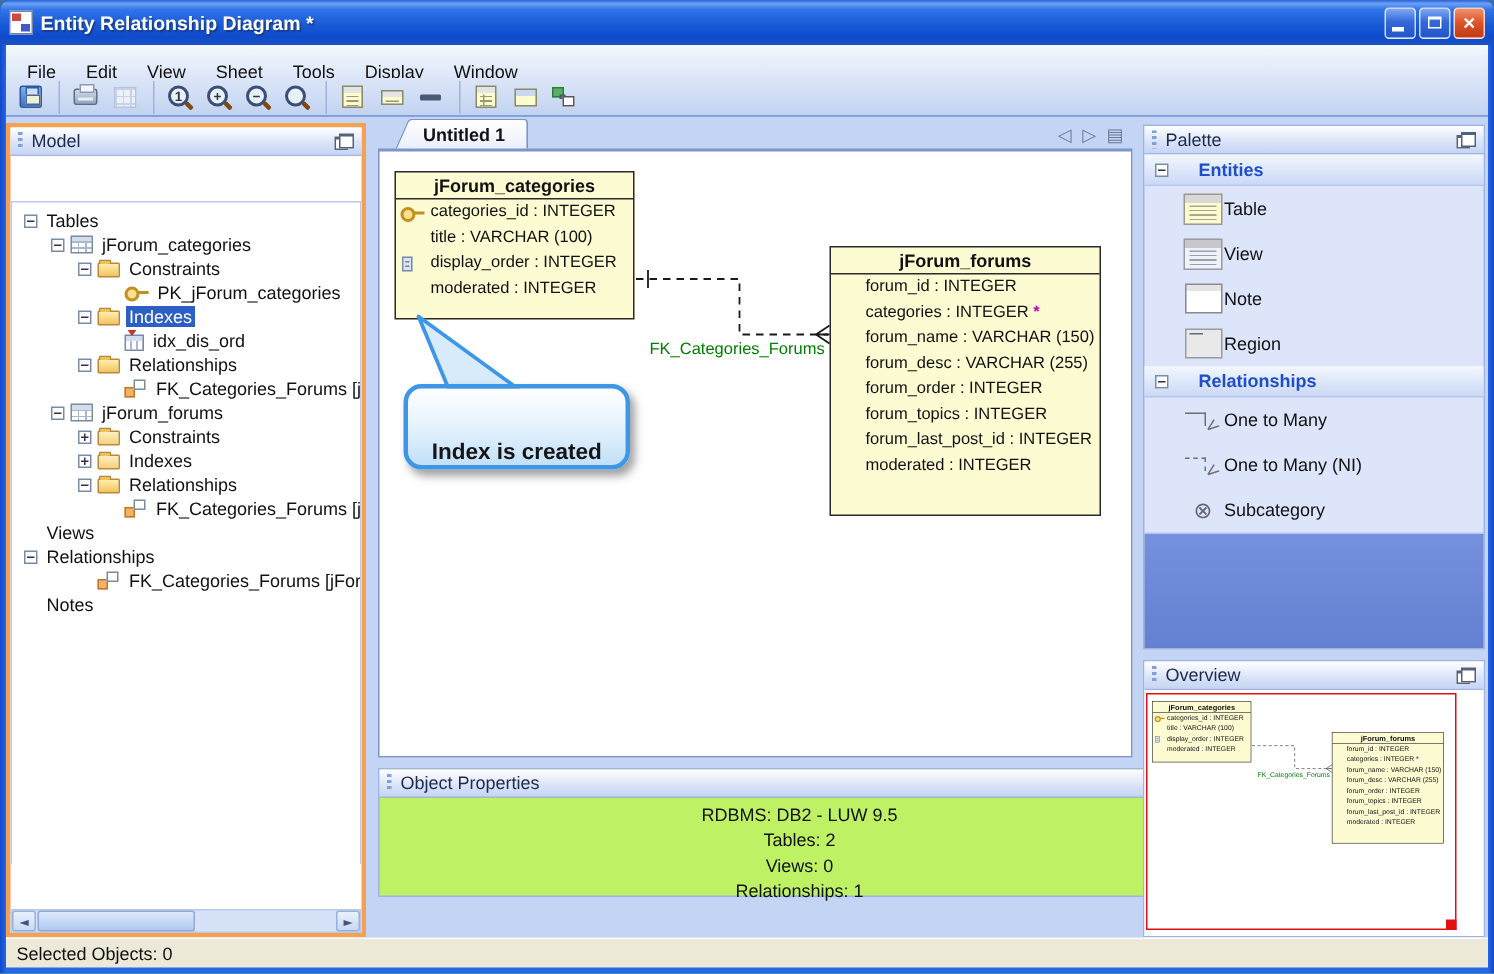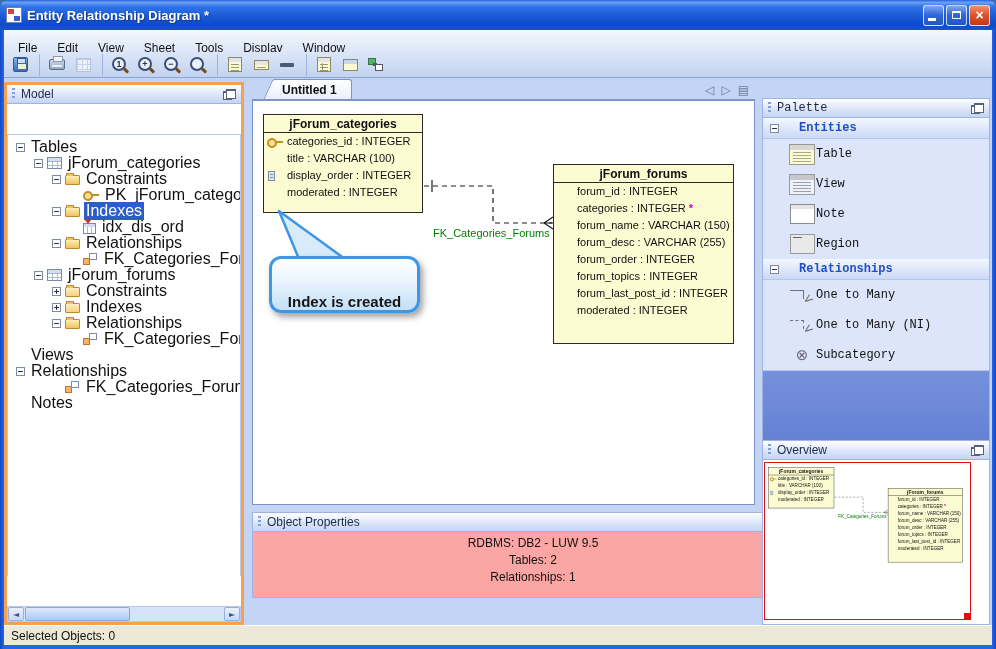--- a/index.html
+++ b/index.html
@@ -54,21 +54,21 @@
   .content{position:absolute;left:4px;top:78px;width:988px;height:547px;background:#C3D4F5;}
   
   .phead{height:19px;display:flex;align-items:center;padding:0 5px;background:linear-gradient(180deg,#FFFFFF,#D9E3F8 60%,#C6D5F5);border-bottom:1px solid #9FB4E2;font-size:12px;color:#1B2A4A;}
   .grip{width:3px;height:12px;background:repeating-linear-gradient(180deg,#7FA0DC 0 2px,transparent 2px 4px);margin-right:6px;flex:none;}
   .floatbtn{width:13px;height:11px;position:relative;margin-left:auto;flex:none;}
   .floatbtn::after{content:"";position:absolute;right:0;top:0;width:8px;height:7px;border:1px solid #55627A;border-top-width:2px;background:#fff;}
   .floatbtn::before{content:"";position:absolute;left:0;bottom:0;width:7px;height:6px;border:1px solid #55627A;border-top-width:2px;background:#fff;}
   
   .model-panel{position:absolute;left:0;top:4px;width:240px;height:543px;border:3px solid #F5A151;background:#fff;display:flex;flex-direction:column;gap:30px;}
   .tree{flex:1;background:#fff;overflow:hidden;padding-top:4px;border:1px solid #B9CAE8;border-bottom:none;}
-  .trow{display:flex;align-items:center;gap:4px;height:16px;white-space:nowrap;font-size:16px;color:#111;}
+  .trow{display:flex;align-items:center;gap:4px;height:16px;white-space:nowrap;font-size:12px;color:#111;}
   .texp{width:9px;height:9px;border:1px solid #7A8BA8;background:#fff;position:relative;flex:none;}
   .texp::before{content:"";position:absolute;left:1px;right:1px;top:3px;height:1px;background:#334;}
   .texp[data-exp="plus"]::after{content:"";position:absolute;top:1px;bottom:1px;left:3px;width:1px;background:#334;}
   .texp[data-exp="none"]{visibility:hidden;}
   .ticn{flex:none;position:relative;}
   .tlbl{padding:0 2px;}
   .trow.selected .tlbl{background:#2B5FC6;color:#fff;}
   .i-table-icon{width:15px;height:12px;border:1px solid #7A8AA4;background:linear-gradient(180deg,#D2DEEE 0 3px,rgba(0,0,0,0) 3px),repeating-linear-gradient(90deg,transparent 0 4px,#A8B8CE 4px 5px),repeating-linear-gradient(180deg,transparent 0 3px,#A8B8CE 3px 4px),#FFF;}
   .i-folder-icon,.i-folder-closed-icon{width:15px;height:10px;background:linear-gradient(180deg,#FFF0B0,#F2C35C);border:1px solid #B8893A;border-radius:1px;position:relative;margin-top:2px;}
   .i-folder-closed-icon{background:linear-gradient(180deg,#FFEFC0,#F6D080);}
@@ -102,25 +102,25 @@
   .crow .i-key-icon{top:5px;left:3px;}
   .star{color:#C000C0;font-weight:bold;margin-left:3px;}
   .t-categories{left:10px;top:13px;width:160px;height:99px;}
   .t-forums{left:300px;top:63px;width:181px;height:180px;}
   .fk-label{position:absolute;left:180px;top:126px;font-size:11px;color:#007F00;z-index:3;white-space:nowrap;}
   .callout{position:absolute;left:16px;top:155px;width:151px;height:57px;z-index:4;border:3px solid #3E97E6;border-radius:12px;
     background:linear-gradient(180deg,#FFFFFF 0%,#E8F4FD 45%,#C2E0F8 100%);
     box-shadow:3px 4px 6px rgba(70,70,70,.5);display:flex;align-items:flex-end;justify-content:center;
     font-weight:bold;font-size:15px;color:#151515;}
   
-  .objprops{position:absolute;left:248px;top:434px;width:562px;height:86px;background:#fca5a5;border:1px solid #9FB4E2;}
+  .objprops{position:absolute;left:248px;top:434px;width:562px;height:86px;background:#bef264;border:1px solid #9FB4E2;}
   .oplines{padding:3px 8px;text-align:center;}
   .opline{font-size:12px;color:#111;line-height:17px;}
   
-  .palette{position:absolute;left:758px;top:20px;width:228px;height:350px;border:1px solid #9FB4E2;background:#DCE5F9;display:flex;flex-direction:column;font-family:Liberation Mono, monospace;}
+  .palette{position:absolute;left:758px;top:5px;width:228px;height:350px;border:1px solid #9FB4E2;background:#DCE5F9;display:flex;flex-direction:column;}
   .psec-head{height:21px;display:flex;align-items:center;gap:20px;padding:0 7px;background:linear-gradient(180deg,#F3F7FE,#CBD9F6);border-bottom:1px solid #B7C6EC;}
   .psec-label{font-weight:bold;font-size:12px;color:#1F4FC8;}
   .pitem{display:flex;align-items:center;height:30px;padding-left:25px;font-size:12px;color:#111;}
   .pthumb{width:28px;display:flex;justify-content:center;position:relative;flex:none;}
   .i-table-thumb{width:26px;height:21px;border:1px solid #9A9A8A;background:linear-gradient(180deg,#D8D8D8 0 5px,#FDFBD0 5px);position:relative;}
   .i-table-thumb::before{content:"";position:absolute;left:3px;right:3px;top:7px;height:11px;background:repeating-linear-gradient(180deg,#A8A890 0 1px,transparent 1px 3px);}
   .i-view-thumb{width:26px;height:21px;border:1px solid #9A9AA2;background:linear-gradient(180deg,#C8C8CC 0 5px,#EFF2F8 5px);position:relative;}
   .i-view-thumb::before{content:"";position:absolute;left:3px;right:3px;top:7px;height:11px;background:repeating-linear-gradient(180deg,#9AA0B0 0 1px,transparent 1px 3px);}
   .i-note-thumb{width:25px;height:20px;border:1px solid #8A8A92;background:linear-gradient(180deg,#E4E4E4 0 4px,#FFF 4px);}
   .i-region-thumb{width:25px;height:20px;border:1px solid #9A9AA2;background:#E9E9E9;position:relative;}
@@ -419,20 +419,21 @@
 
     <div class="objprops">
       <div class="phead">
         <span class="grip"></span>
         <span>Object Properties</span>
         <span class="floatbtn"></span>
       </div>
       <div class="oplines">
         <div class="opline">RDBMS: DB2 - LUW 9.5</div>
           <div class="opline">Tables: 2</div>
+          <div class="opline">Views: 0</div>
           <div class="opline">Relationships: 1</div>
       </div>
     </div>
 
     <div class="palette">
       <div class="phead">
         <span class="grip"></span>
         <span>Palette</span>
         <span class="floatbtn"></span>
       </div>

